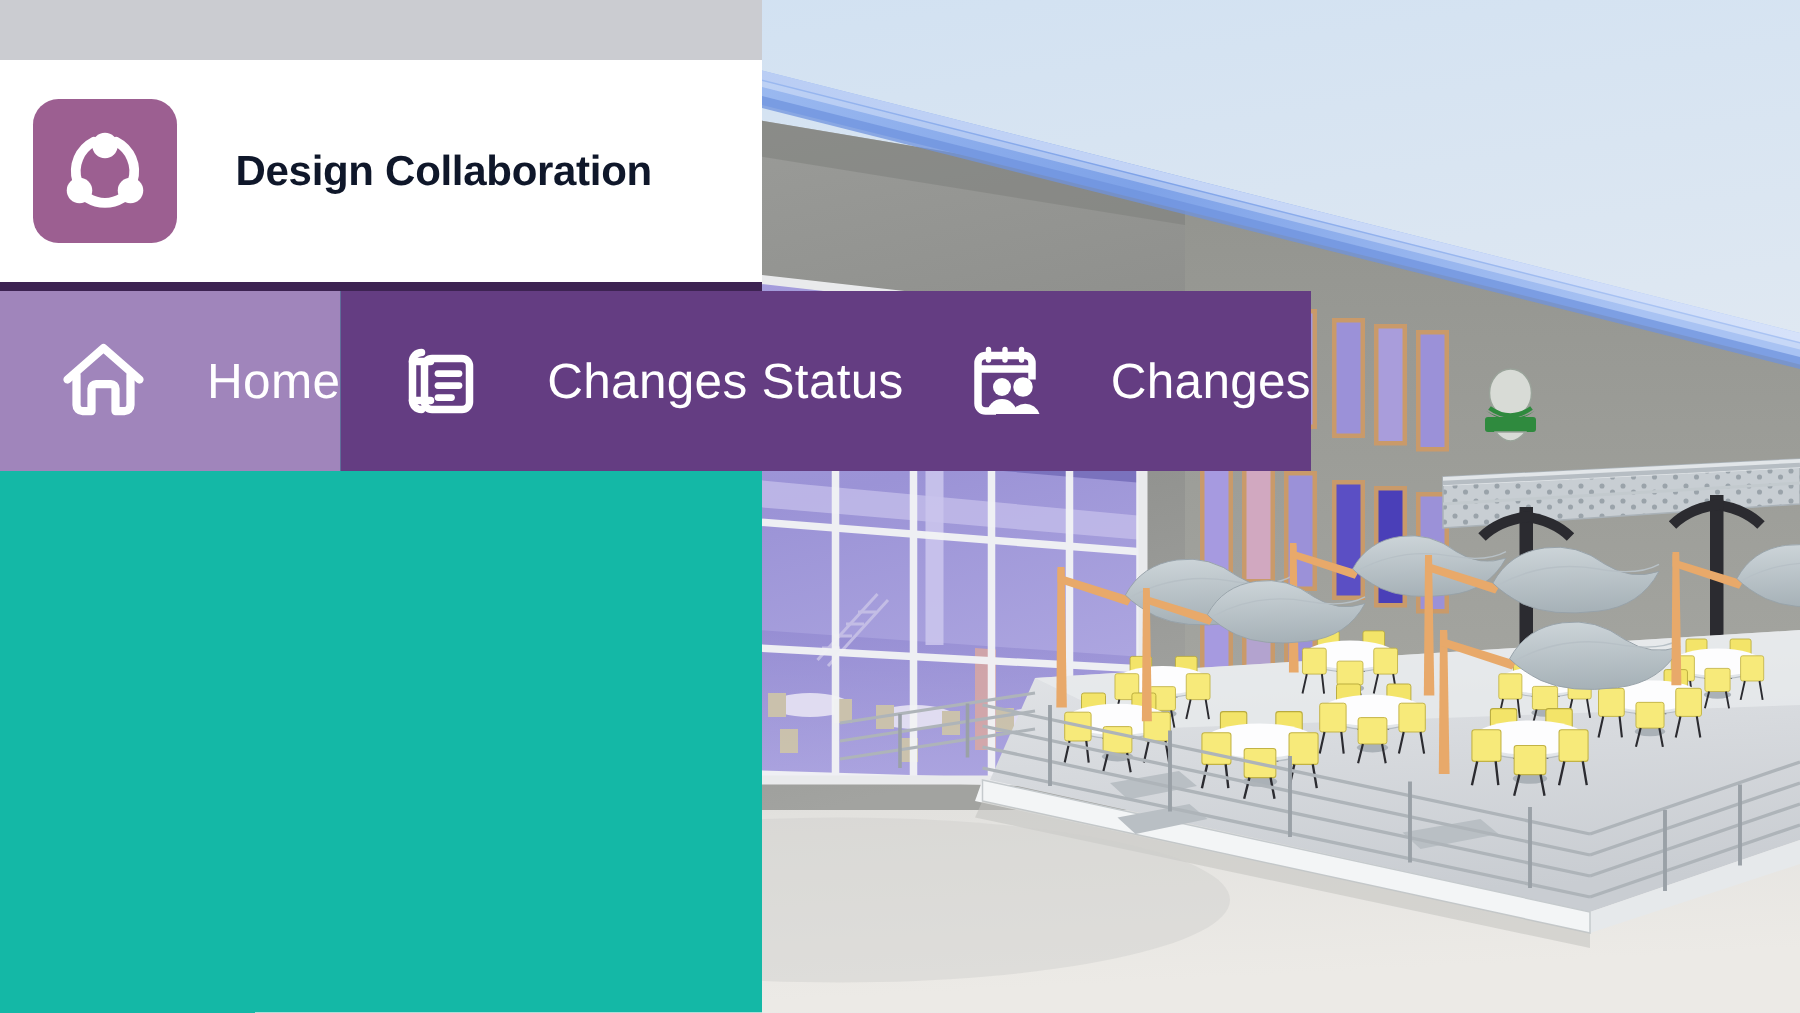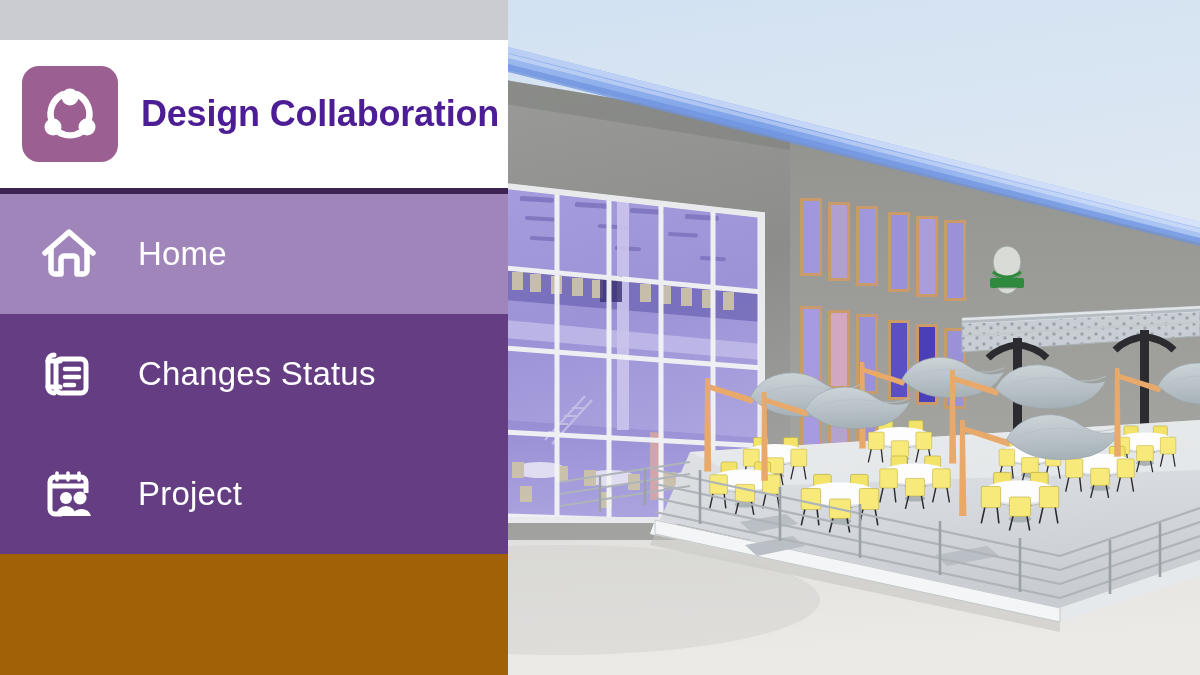--- a/index.html
+++ b/index.html
@@ -22,25 +22,25 @@
   .topstrip { height:40px; background:#cbccd1; flex:0 0 40px; }
   .brandbar {
     height:148px; flex:0 0 148px; background:#ffffff;
     display:flex; align-items:center; padding-left:22px;
   }
   .applogo {
     width:96px; height:96px; border-radius:17px; background:#9c5f91;
     display:flex; align-items:center; justify-content:center; flex:0 0 96px;
   }
   .apptitle {
-    margin-left:23px; font-size:36px; font-weight:bold; color:#4c1d95;
+    margin-left:39px; font-size:28px; font-weight:bold; color:#0f172a;
     letter-spacing:-0.2px; white-space:nowrap;
   }
   .divider { height:6px; flex:0 0 6px; background:#3d2352; }
-  #navlist { flex:1 1 auto; background:#a16207; display:flex; flex-direction:column; }
+  #navlist { flex:1 1 auto; background:#14b8a6; display:flex; }
   .navitem {
     flex:0 0 120px; height:120px; display:flex; align-items:center;
     padding-left:38px; background:#643d82; cursor:pointer;
   }
   .navitem.active { background:#a085bb; }
   .navicon { width:62px; height:62px; flex:0 0 62px; display:flex; align-items:center; justify-content:center; }
   .navlabel {
     margin-left:38px; font-size:33px; color:#ffffff; font-weight:500;
     letter-spacing:0.2px; white-space:nowrap;
   }
@@ -491,19 +491,19 @@
                      L10 44 a5 5 0 0 0 5 5 L22 49" fill="none" stroke="#ffffff" stroke-width="5" stroke-linejoin="round"></path>
 
             <path d="M11 21 L45 21" stroke="#ffffff" stroke-width="5"></path>
 
             <circle cx="26" cy="33" r="6" fill="#ffffff"></circle>
             <circle cx="40" cy="33" r="6.5" fill="#ffffff"></circle>
             <path d="M16 51 a10 10 0 0 1 20 0 z" fill="#ffffff"></path>
             <path d="M32 51 a10 10 0 0 1 19 0 z" fill="#ffffff"></path>
           </svg>
         </span>
-        <span class="navlabel">Project</span>
+        <span class="navlabel">Changes</span>
       </div>
 
     </nav>
   </div>
 
 </div>
 
 </body></html>

